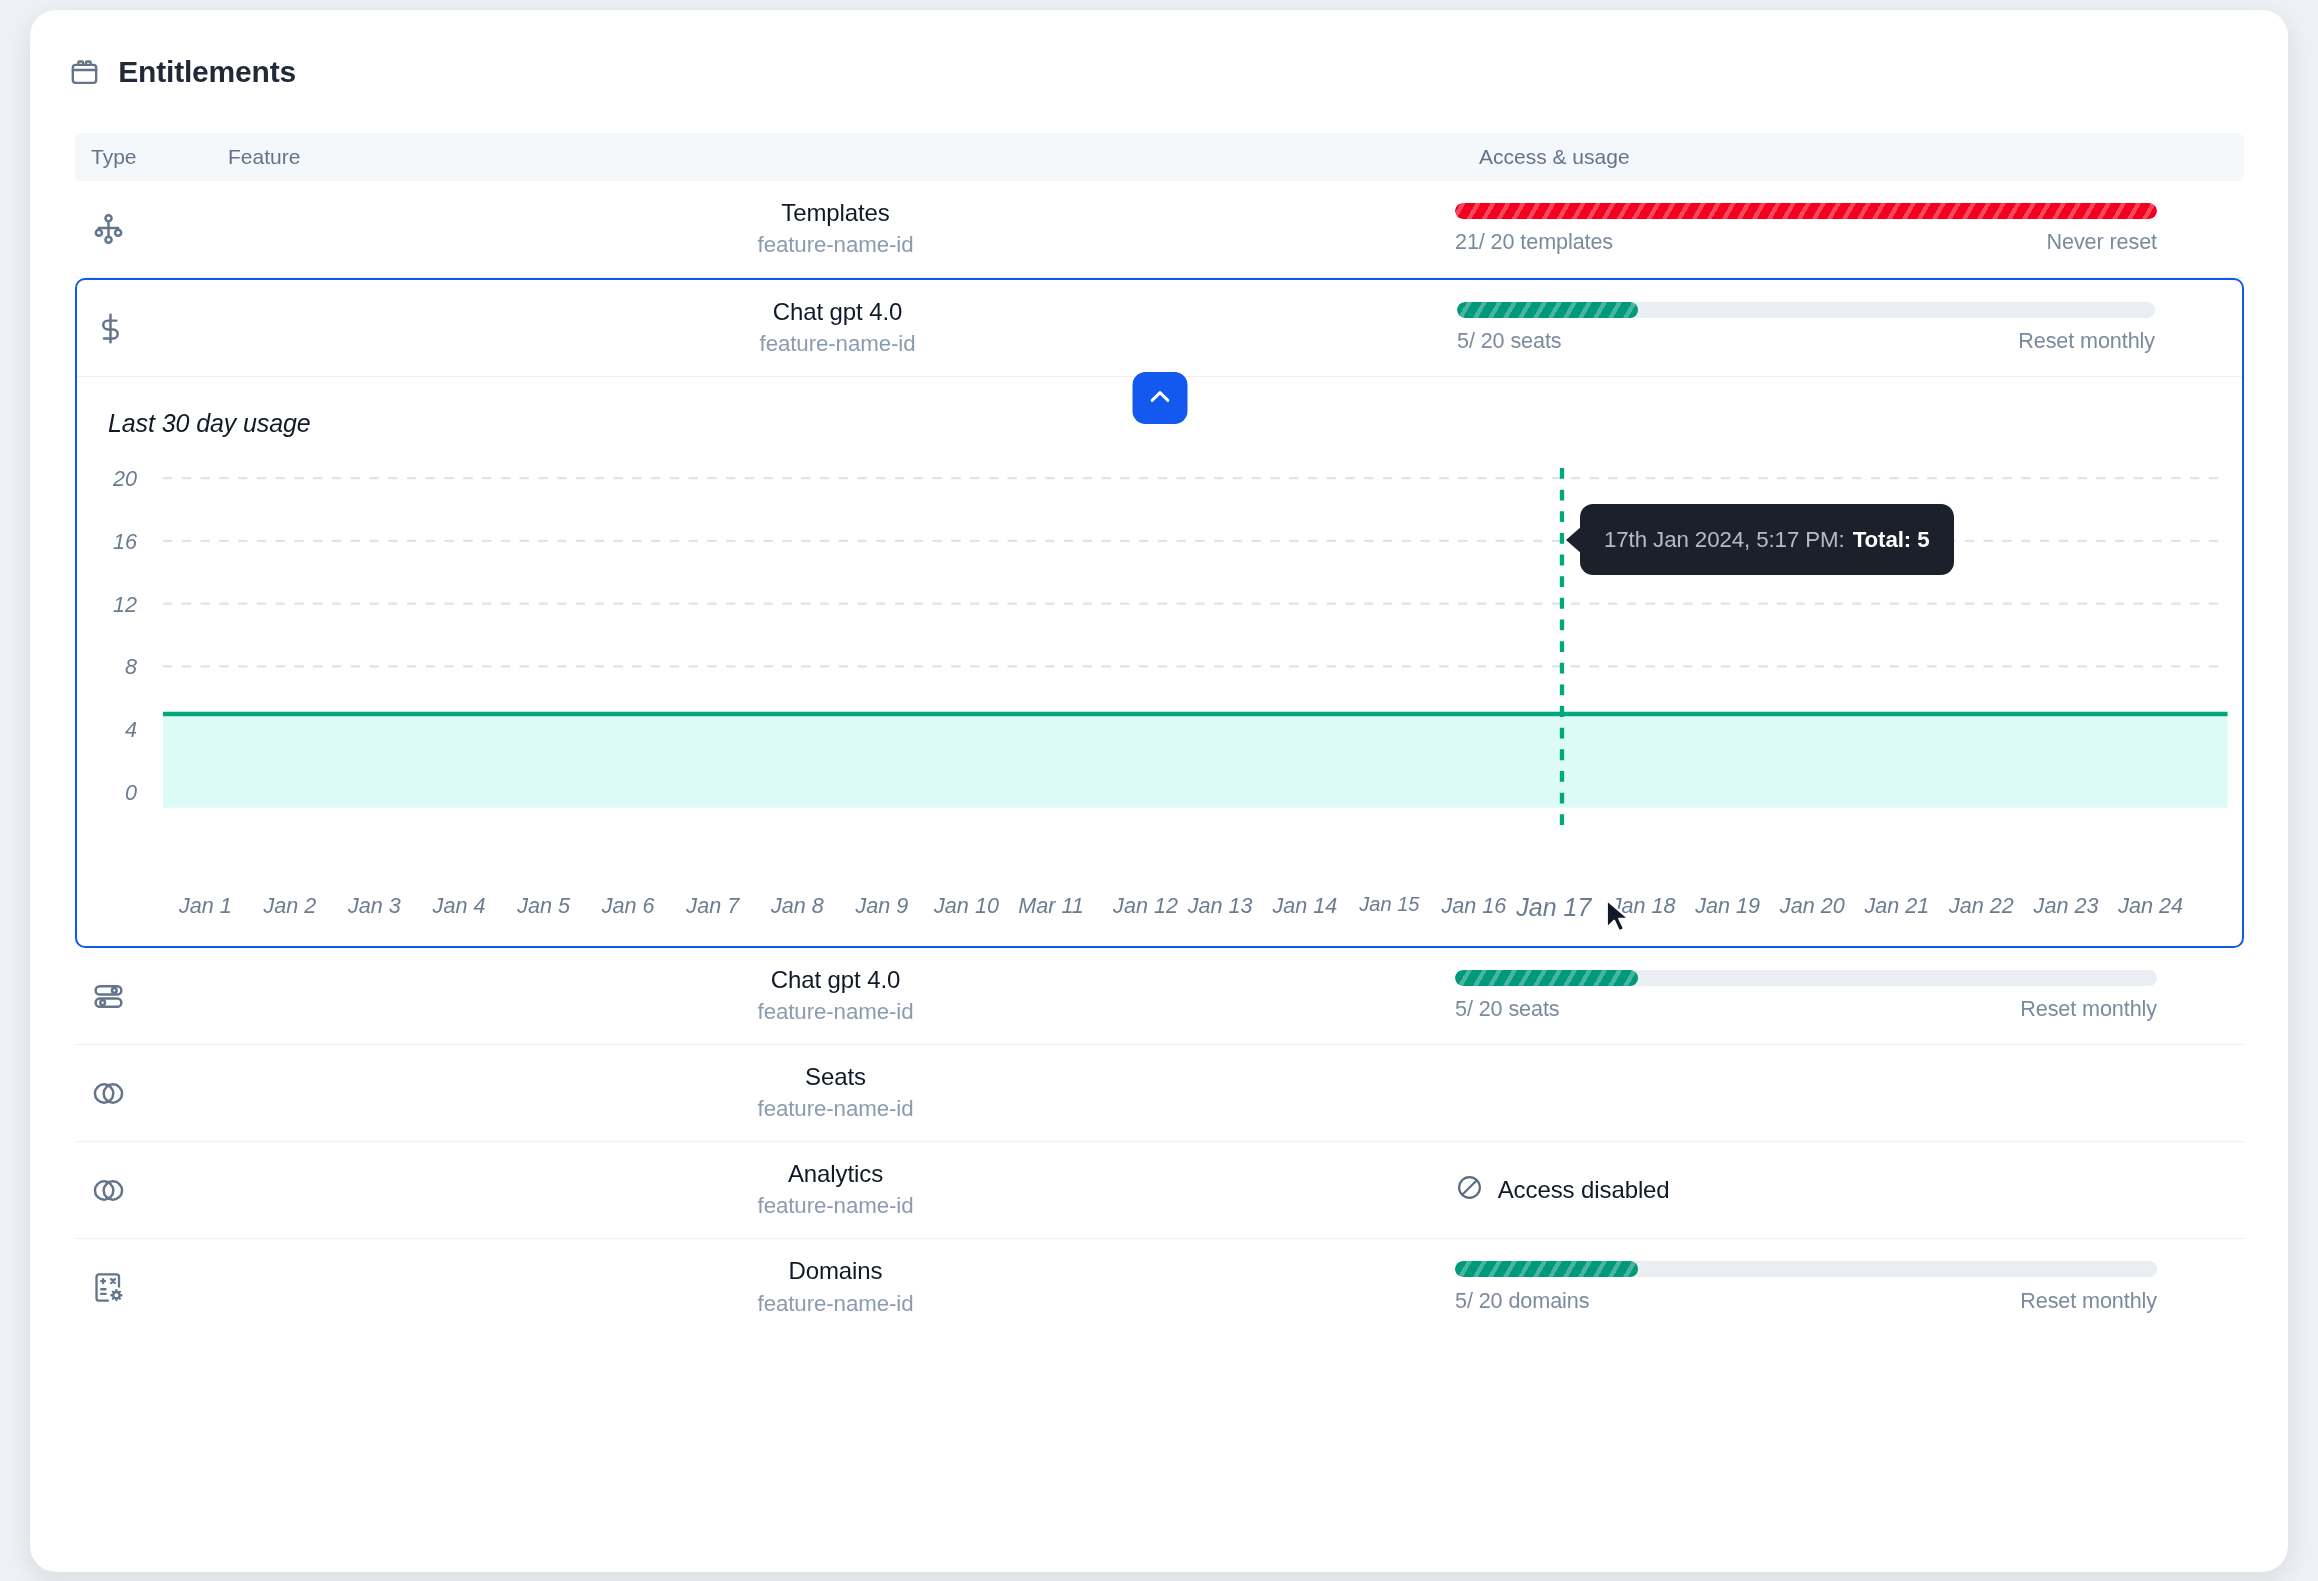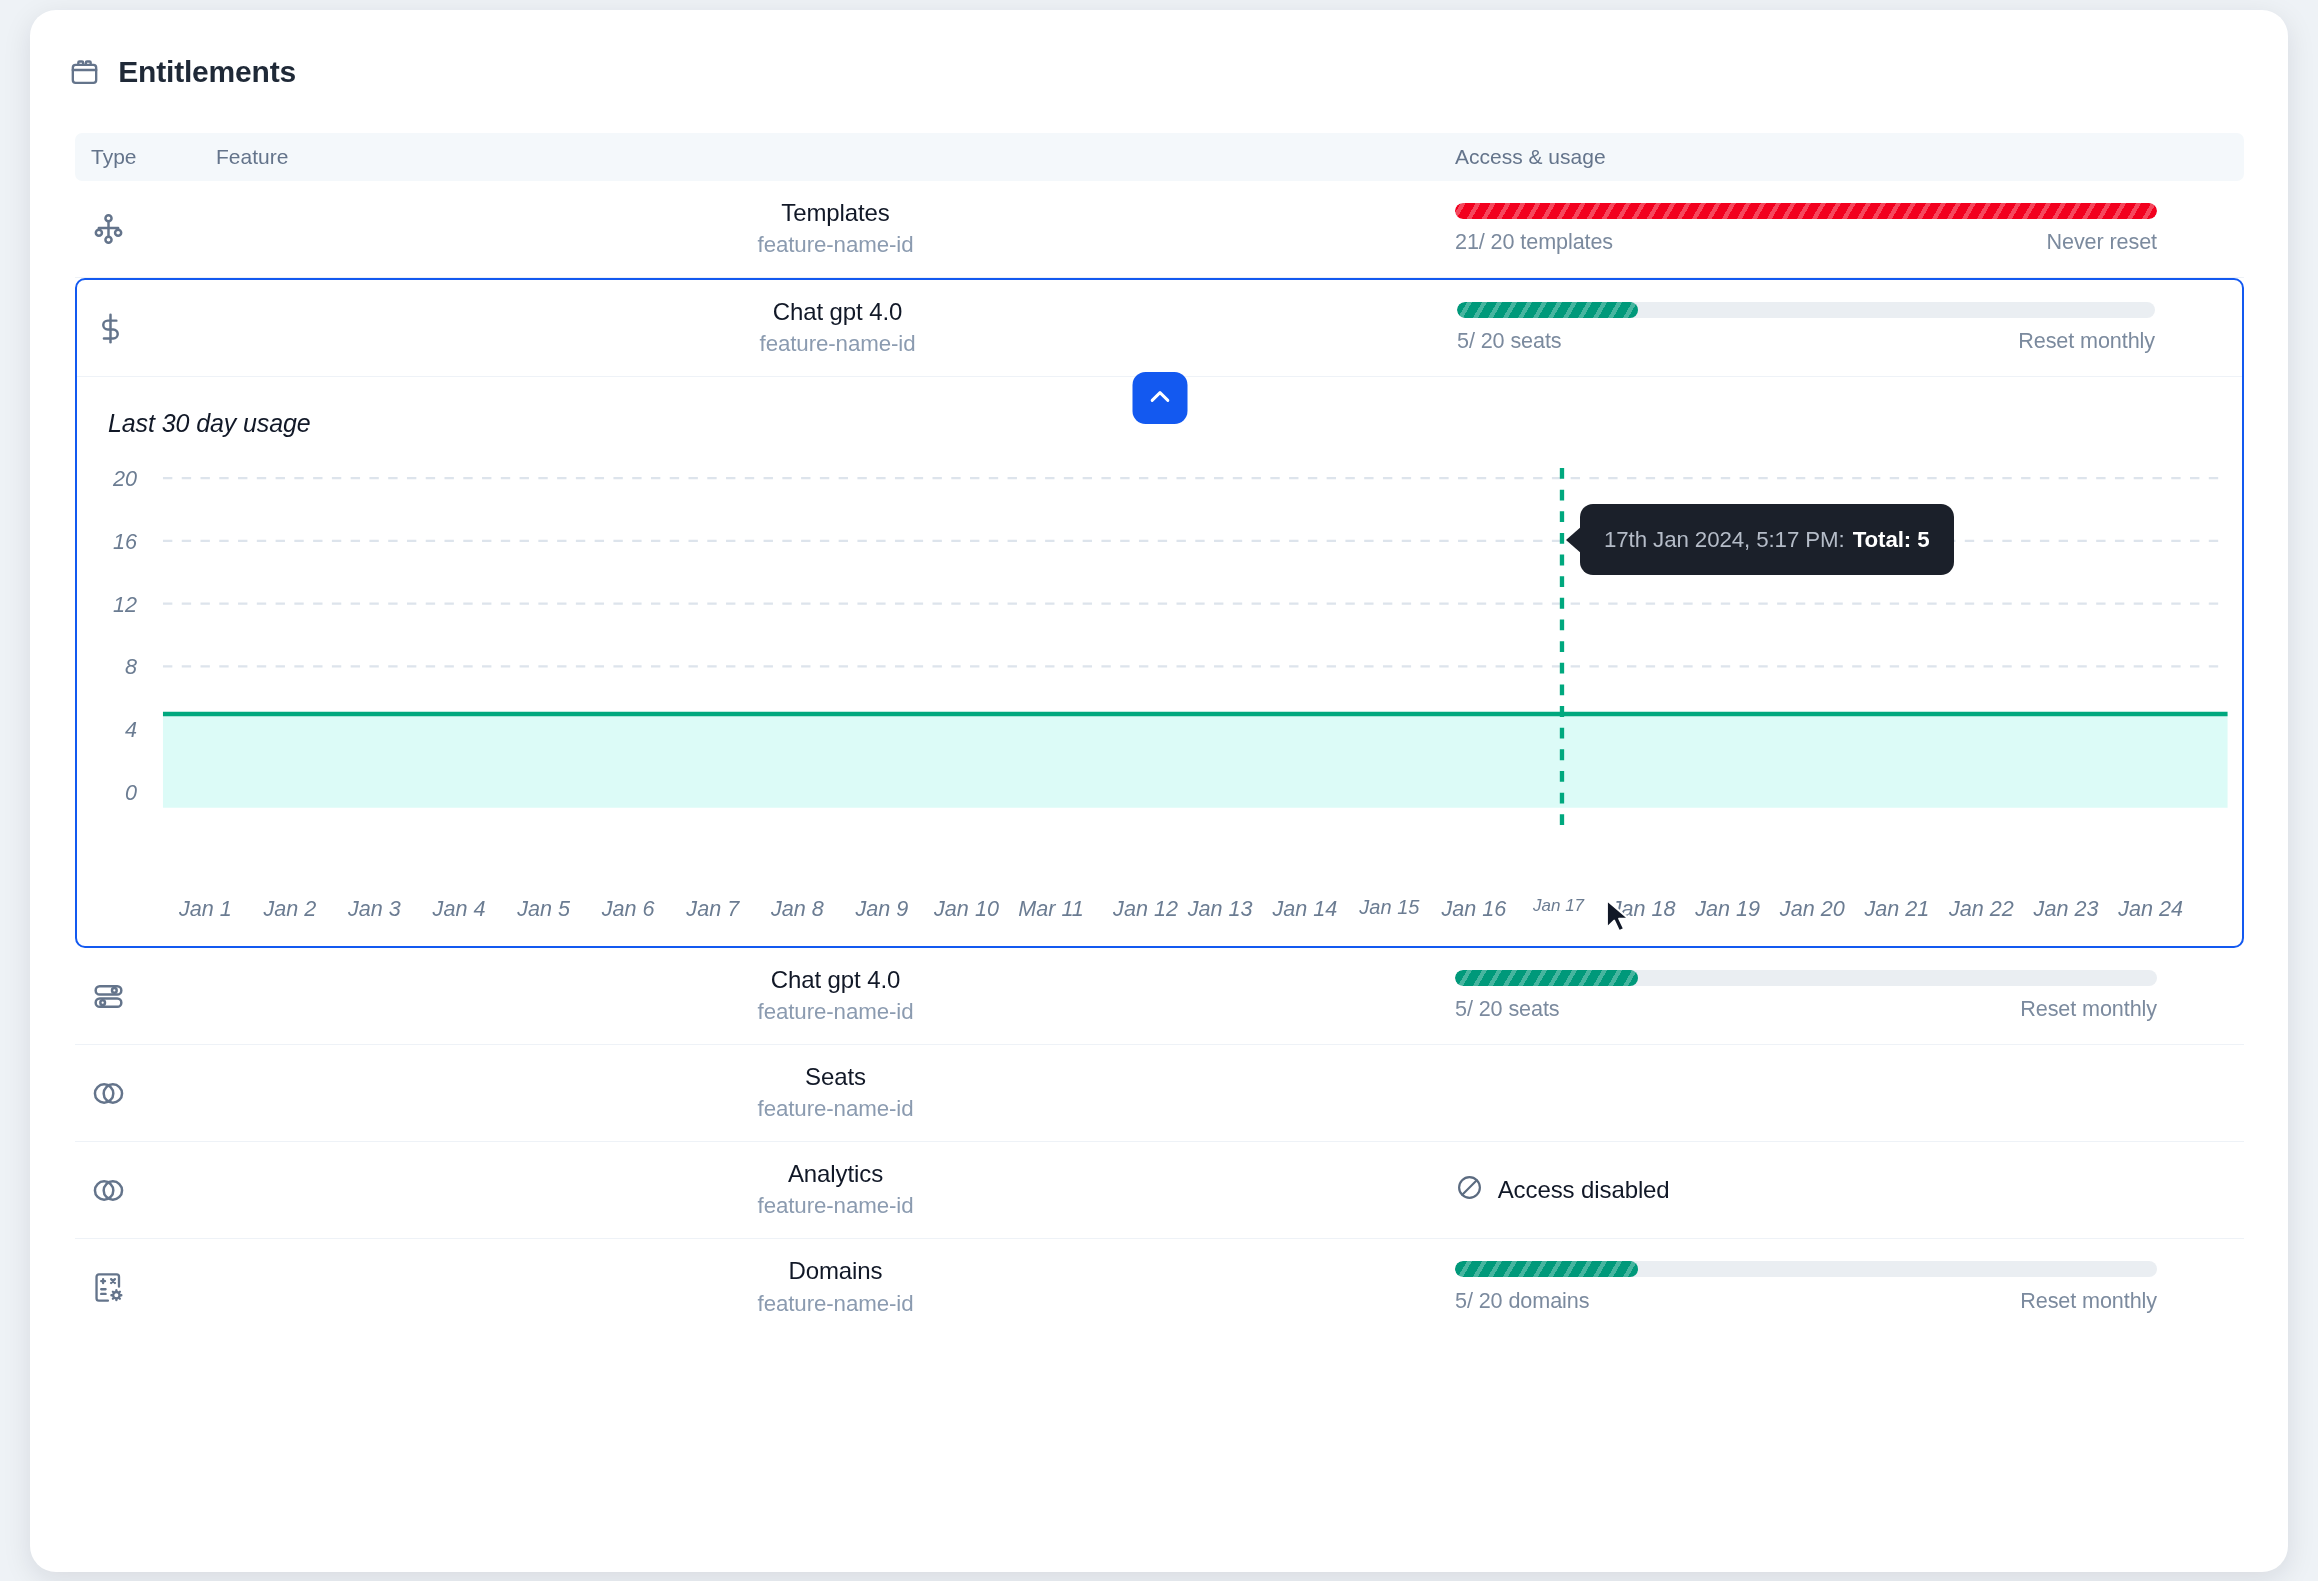--- a/index.html
+++ b/index.html
@@ -44,20 +44,21 @@
     margin: 44px 45px 0 45px;
     width: 2169px;
   }
 
   .thead {
     display: flex;
     align-items: center;
     height: 48px;
     background: #f4f8fb;
     border-radius: 7.2px;
+    gap: 12px;
   }
   .th {
     font-size: 21px;
     color: #64748b;
     font-weight: 400;
   }
   .col-type    { width: 141px; padding-left: 16px; }
   .col-feature { width: 1239px; }
   .col-access  { flex: 1; }
 
@@ -332,21 +333,21 @@
             <span style="flex:1;text-align:center;font-size:21.6px;color:#6b7c92;">Jan 7</span>
             <span style="flex:1;text-align:center;font-size:21.6px;color:#6b7c92;">Jan 8</span>
             <span style="flex:1;text-align:center;font-size:21.6px;color:#6b7c92;">Jan 9</span>
             <span style="flex:1;text-align:center;font-size:21.6px;color:#6b7c92;">Jan 10</span>
             <span style="flex:1;text-align:center;font-size:21.6px;color:#6b7c92;">Mar 11</span>
             <span style="flex:1;text-align:right;font-size:21.6px;color:#6b7c92;">Jan 12</span>
             <span style="flex:1;text-align:center;font-size:21.6px;color:#6b7c92;">Jan 13</span>
             <span style="flex:1;text-align:center;font-size:21.6px;color:#6b7c92;">Jan 14</span>
             <span style="flex:1;text-align:center;font-size:20px;color:#6b7c92;">Jan 15</span>
             <span style="flex:1;text-align:center;font-size:21.6px;color:#6b7c92;">Jan 16</span>
-            <span style="flex:1;text-align:center;font-size:17px;color:#6b7c92;">Jan 17</span>
+            <span style="flex:1;font-size:25px;color:#6b7c92;">Jan 17</span>
             <span style="flex:1;text-align:center;font-size:21.6px;color:#6b7c92;">Jan 18</span>
             <span style="flex:1;text-align:center;font-size:21.6px;color:#6b7c92;">Jan 19</span>
             <span style="flex:1;text-align:center;font-size:21.6px;color:#6b7c92;">Jan 20</span>
             <span style="flex:1;text-align:center;font-size:21.6px;color:#6b7c92;">Jan 21</span>
             <span style="flex:1;text-align:center;font-size:21.6px;color:#6b7c92;">Jan 22</span>
             <span style="flex:1;text-align:center;font-size:21.6px;color:#6b7c92;">Jan 23</span>
             <span style="flex:1;text-align:center;font-size:21.6px;color:#6b7c92;">Jan 24</span>
           </div>
         </div>
         <div style="height:74px"></div>

